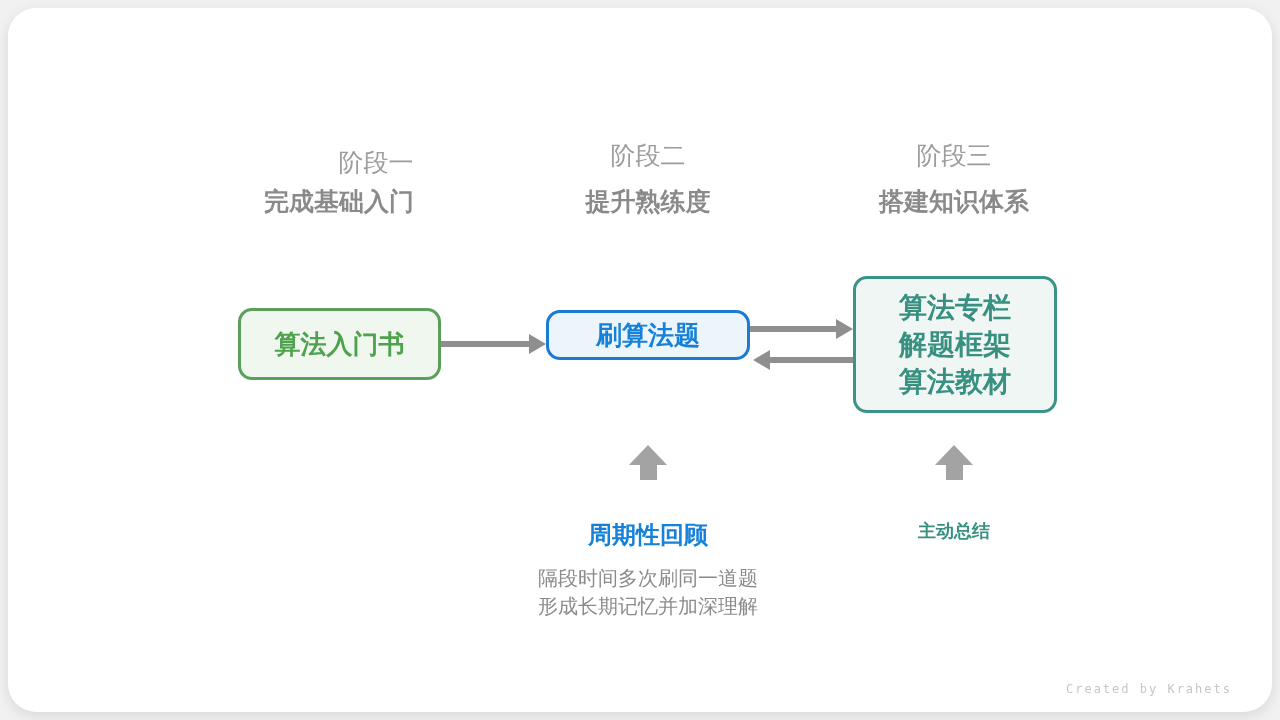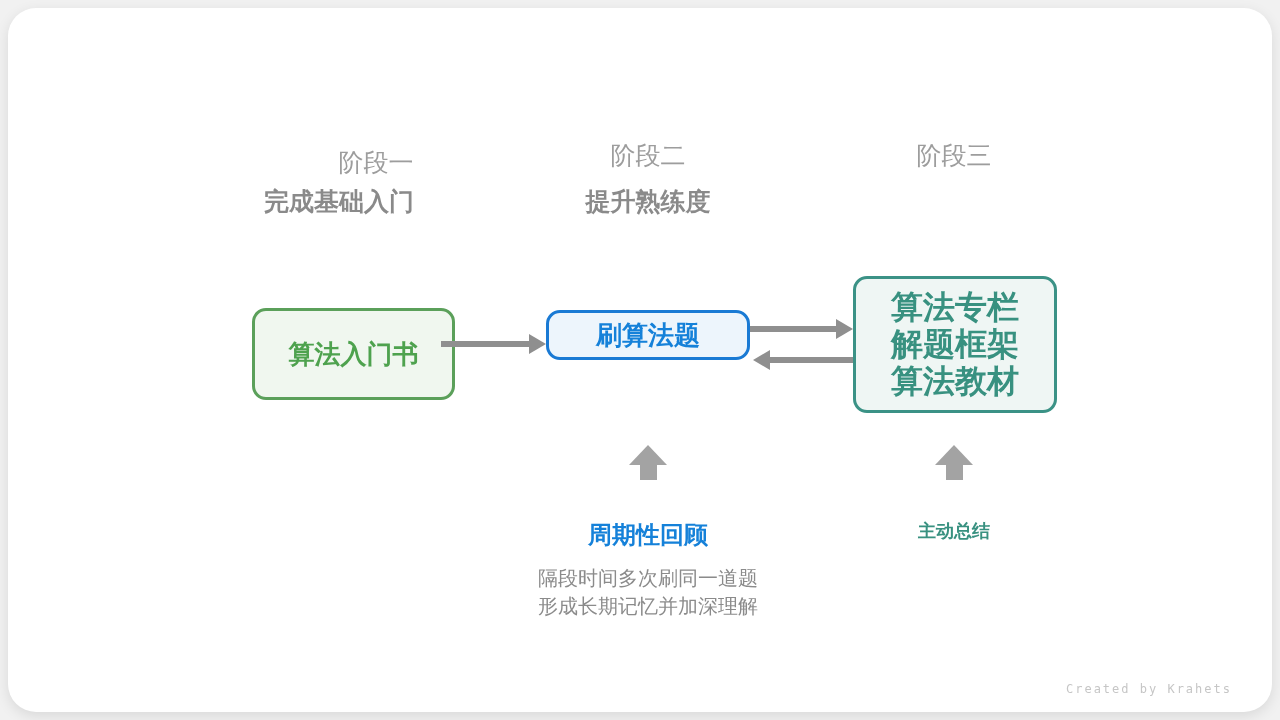--- a/index.html
+++ b/index.html
@@ -37,38 +37,37 @@
     position: absolute;
     border-radius: 14px;
     display: flex;
     flex-direction: column;
     align-items: center;
     justify-content: center;
     font-weight: 700;
     font-size: 26px;
   }
   .box-green {
-    left: 230px; top: 300px; width: 203px; height: 92px;
+    left: 230px; top: 300px; width: 203px; height: 72px;
     border: 3px solid var(--green_border, #5ba05a);
     background: var(--green_bg, #f0f7ef);
     color: var(--green_text, #4ea24e);
-    margin-left: 14px;
   }
   .box-blue {
     left: 538px; top: 302px; width: 204px; height: 50px;
     border: 3px solid var(--blue_border, #1a7ad4);
     background: var(--blue_bg, #edf5fc);
     color: var(--blue_text, #1581d9);
   }
   .box-teal {
     left: 845px; top: 268px; width: 204px; height: 137px;
     border: 3px solid var(--teal_border, #3b9286);
     background: var(--teal_bg, #eff6f4);
     color: var(--teal_text, #389180);
-    font-size: 32px;
+    font-size: 28px;
   }
   .box-teal .line { line-height: 37px; }
 
   
   .h-arrow {
     position: absolute;
     height: 6px;
     background: var(--arrow_gray, #8f8f8f);
   }
   .h-arrow.point-right::after {
@@ -137,20 +136,21 @@
 
 <div class="card">
 
   <div class="abs centered stage-label" style="left:331px; top:138px;margin-left:37px;">阶段一</div>
   <div class="abs centered stage-title" style="left:331px; top:177px;">完成基础入门</div>
 
   <div class="abs centered stage-label" style="left:640px; top:131px;">阶段二</div>
   <div class="abs centered stage-title" style="left:640px; top:177px;">提升熟练度</div>
 
   <div class="abs centered stage-label" style="left:946px; top:131px;">阶段三</div>
+  <div class="abs centered stage-title" style="left:946px; top:177px;">搭建知识体系</div>
 
   <div class="flow-box box-green">
     <div class="line">算法入门书</div>
   </div>
 
   <div class="flow-box box-blue">
     <div class="line">刷算法题</div>
   </div>
 
   <div class="flow-box box-teal">

